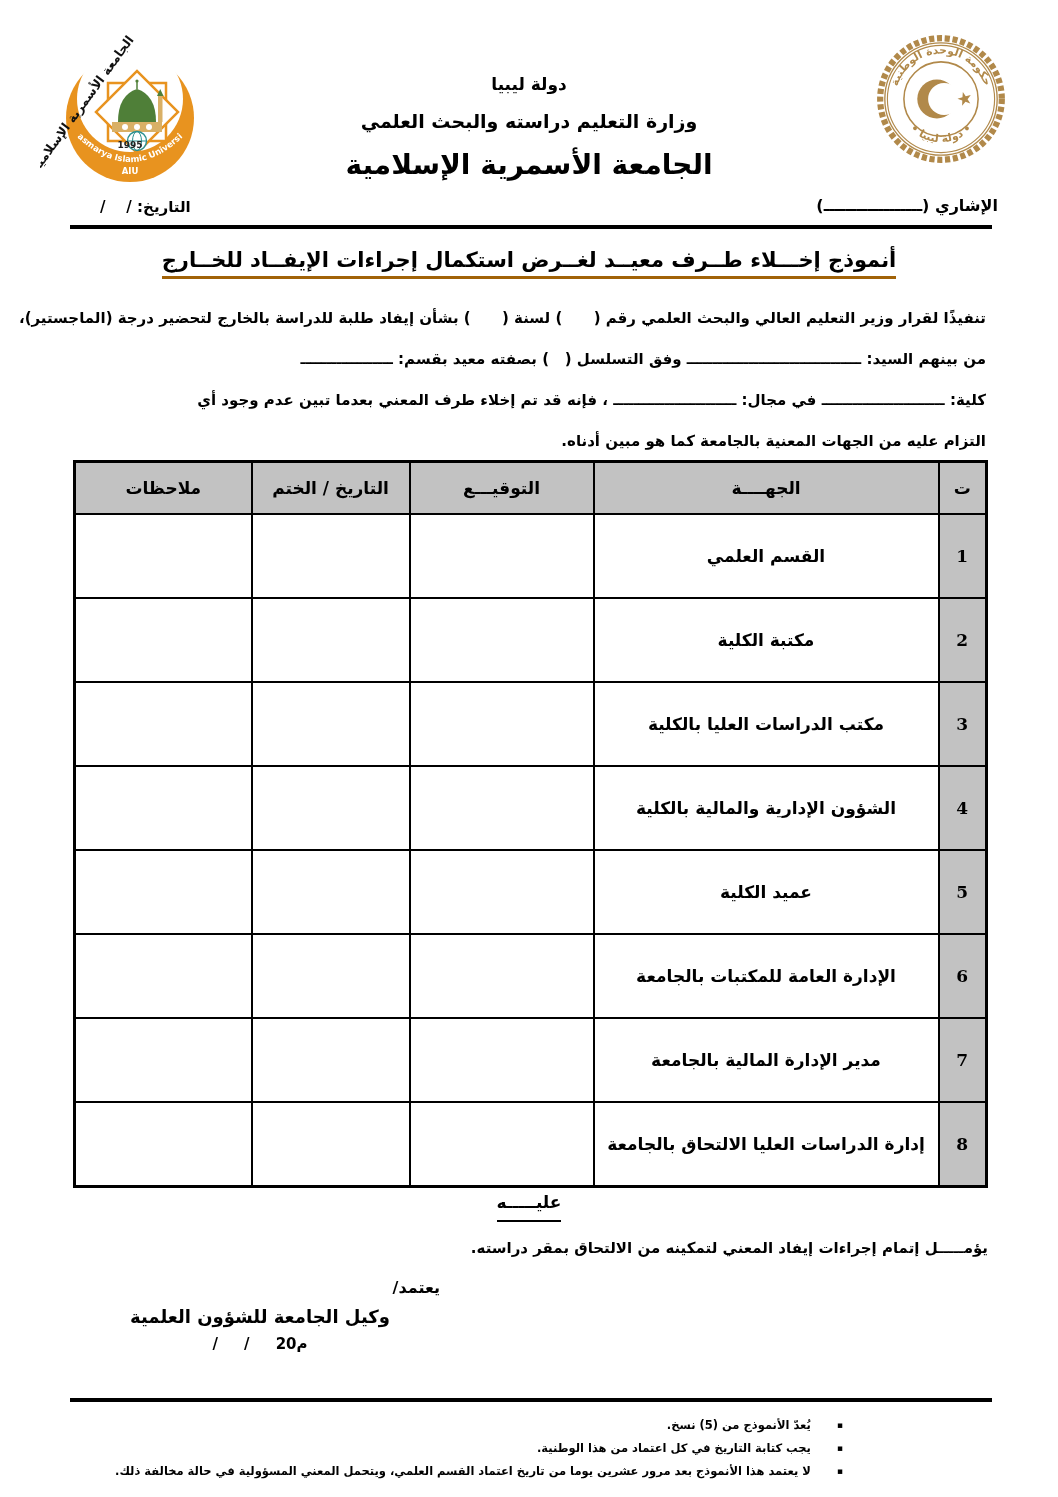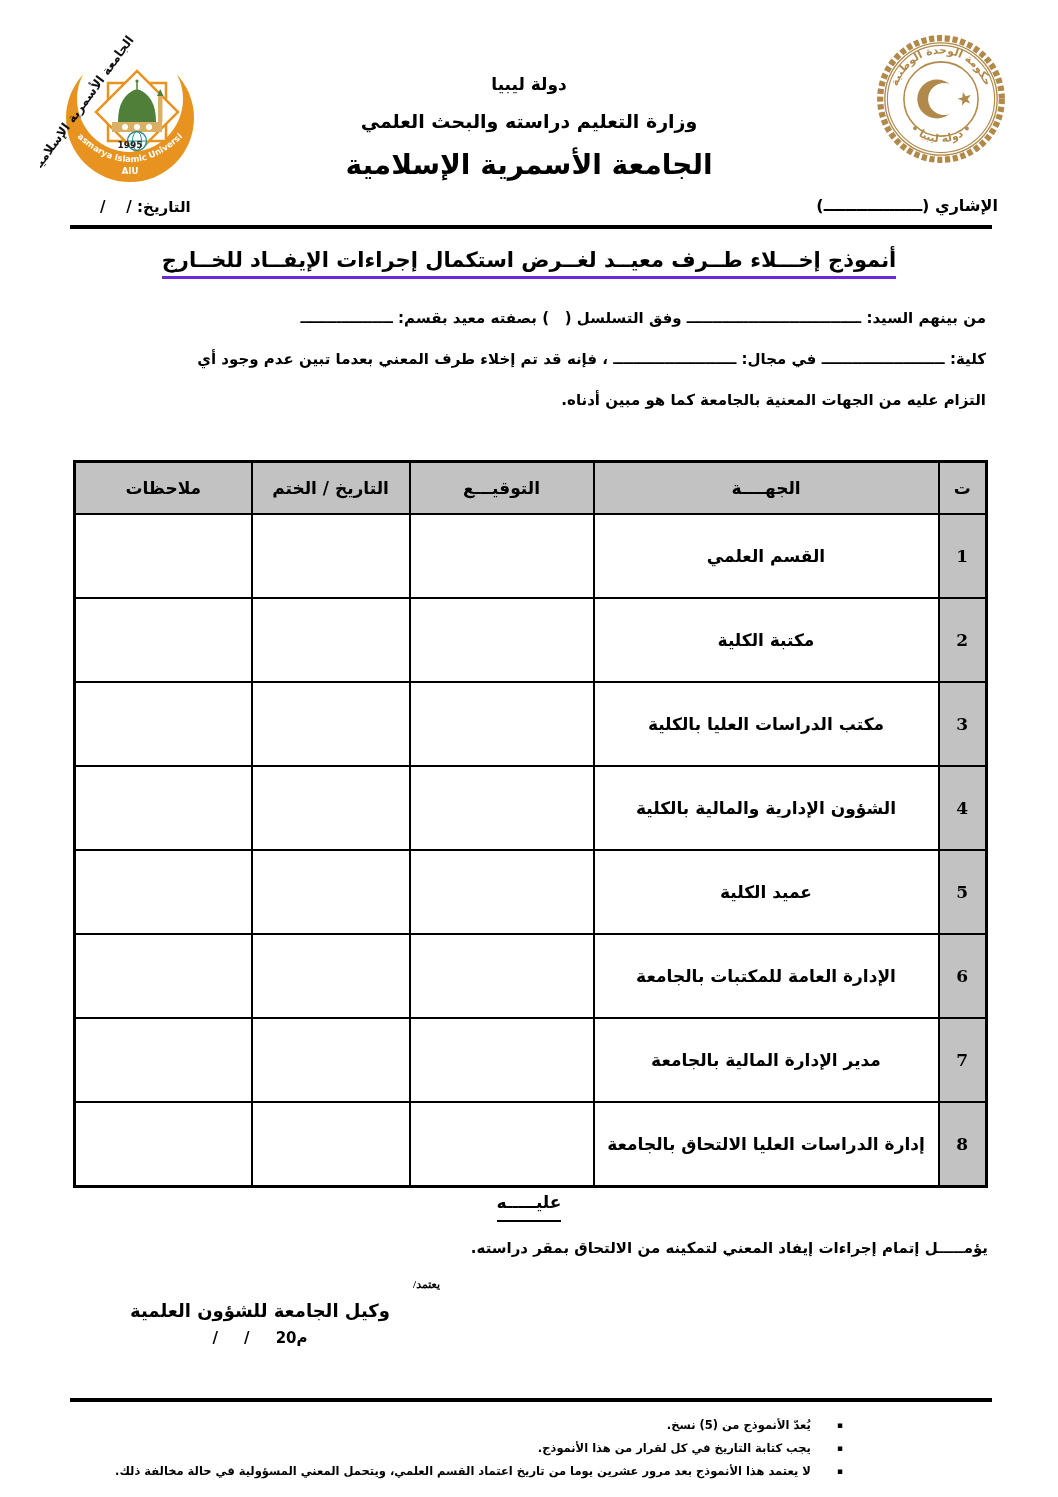--- a/index.html
+++ b/index.html
@@ -18,42 +18,42 @@
   
   .refline{position:absolute;top:196px;left:70px;right:60px;height:28px;direction:rtl;}
   .ref-no{position:absolute;right:0;top:0;font-size:16px;font-weight:600;}
   .date-field{position:absolute;left:30px;top:2px;font-size:15px;font-weight:600;direction:rtl;}
   .rule{position:absolute;left:70px;right:66px;height:4px;background:#000;}
   .rule-top{top:225px;}
   .rule-bottom{top:1398px;}
   
   .title{position:absolute;top:248px;left:0;right:0;text-align:center;direction:rtl;
     font-size:21px;font-weight:bold;}
-  .title span{border-bottom:3px solid #6d28d9;padding-bottom:4px;}
+  .title span{border-bottom:3px solid #a16207;padding-bottom:4px;}
   
   .intro{position:absolute;top:298px;right:72px;left:60px;direction:rtl;text-align:right;
     font-size:15px;font-weight:bold;line-height:41px;white-space:nowrap;}
   
   .tbl{position:absolute;top:460px;left:73px;width:912px;border-collapse:collapse;
     direction:rtl;table-layout:fixed;}
   .tbl th,.tbl td{border:2px solid #000;text-align:center;vertical-align:middle;}
   .tbl{border:3px solid #000;}
   .tbl th{background:#c2c2c2;height:48px;font-size:17px;font-weight:bold;}
   .tbl td{height:80px;}
   .tbl td.serial{background:#c2c2c2;font-family:"DejaVu Serif",serif;font-size:17px;font-weight:bold;}
   .tbl td.entity{font-size:17px;font-weight:bold;}
   
   .alaih{position:absolute;top:1192px;left:0;right:0;text-align:center;font-size:17px;font-weight:bold;}
   .alaih span{border-bottom:2.5px solid #000;padding-bottom:8px;}
   .hope{position:absolute;top:1227px;right:70px;left:60px;direction:rtl;text-align:right;
     font-size:15px;font-weight:bold;margin-top:12px;}
   
   .approval{position:absolute;top:1278px;left:80px;width:360px;direction:rtl;}
-  .ap-label{text-align:left;padding-left:0;direction:rtl;font-size:11px;font-weight:bold;
-    text-align:right;font-family:Liberation Serif, serif;}
+  .ap-label{text-align:left;padding-left:0;direction:rtl;font-size:16px;font-weight:bold;
+    text-align:right;}
   .ap-title{text-align:center;font-size:18px;font-weight:bold;margin-top:9px;}
   .ap-date{text-align:center;font-size:15px;font-weight:bold;margin-top:8px;direction:ltr;}
   
   .footnotes{position:absolute;top:1414px;right:215px;direction:rtl;text-align:right;margin-left:12px;}
   .fn{font-size:11.5px;font-weight:bold;line-height:23px;white-space:nowrap;}
   .fn .blt{display:inline-block;font-size:9px;vertical-align:1px;margin-left:26px;}
 </style>
 </head>
 <body>
 
@@ -137,20 +137,21 @@
     </span>
   </div>
 
   <div class="rule rule-top"></div>
 
   <div class="title">
     <span>أنموذج إخـــلاء طــرف معيــد لغــرض استكمال إجراءات الإيفــاد للخــارج</span>
   </div>
 
   <div class="intro">
+    <div>تنفيذًا لقرار وزير التعليم العالي والبحث العلمي رقم (&nbsp;&nbsp;&nbsp;&nbsp;&nbsp;&nbsp;) لسنة (&nbsp;&nbsp;&nbsp;&nbsp;&nbsp;&nbsp;) بشأن إيفاد طلبة للدراسة بالخارج لتحضير درجة (الماجستير)،</div>
     <div>من بينهم السيد: ــــــــــــــــــــــــــــــــــ وفق التسلسل (&nbsp;&nbsp;&nbsp;) بصفته معيد بقسم: ــــــــــــــــــ</div>
     <div>كلية: ــــــــــــــــــــــــ في مجال: ــــــــــــــــــــــــ ، فإنه قد تم إخلاء طرف المعني بعدما تبين عدم وجود أي</div>
     <div>التزام عليه من الجهات المعنية بالجامعة كما هو مبين أدناه.</div>
   </div>
 
   <table class="tbl">
     <colgroup>
       <col style="width:48px">
         <col style="width:345px">
         <col style="width:184px">
@@ -237,20 +238,20 @@
     <div class="ap-date">/&nbsp;&nbsp;&nbsp;&nbsp;&nbsp;/&nbsp;&nbsp;&nbsp;&nbsp;&nbsp;20م</div>
   </div>
 
   <div class="rule rule-bottom"></div>
 
   <div class="footnotes">
     <div class="fn">
       <span class="blt">▪</span><span>يُعدّ الأنموذج من (5) نسخ.</span>
     </div>
     <div class="fn">
-      <span class="blt">▪</span><span>يجب كتابة التاريخ في كل لقرار من هذا الأنموذج.</span>
+      <span class="blt">▪</span><span>يجب كتابة التاريخ في كل اعتماد من هذا الوطنية.</span>
     </div>
     <div class="fn">
       <span class="blt">▪</span><span>لا يعتمد هذا الأنموذج بعد مرور عشرين يوما من تاريخ اعتماد القسم العلمي، ويتحمل المعني المسؤولية في حالة مخالفة ذلك.</span>
     </div>
   </div>
 
 </div>
 
 </body></html>

